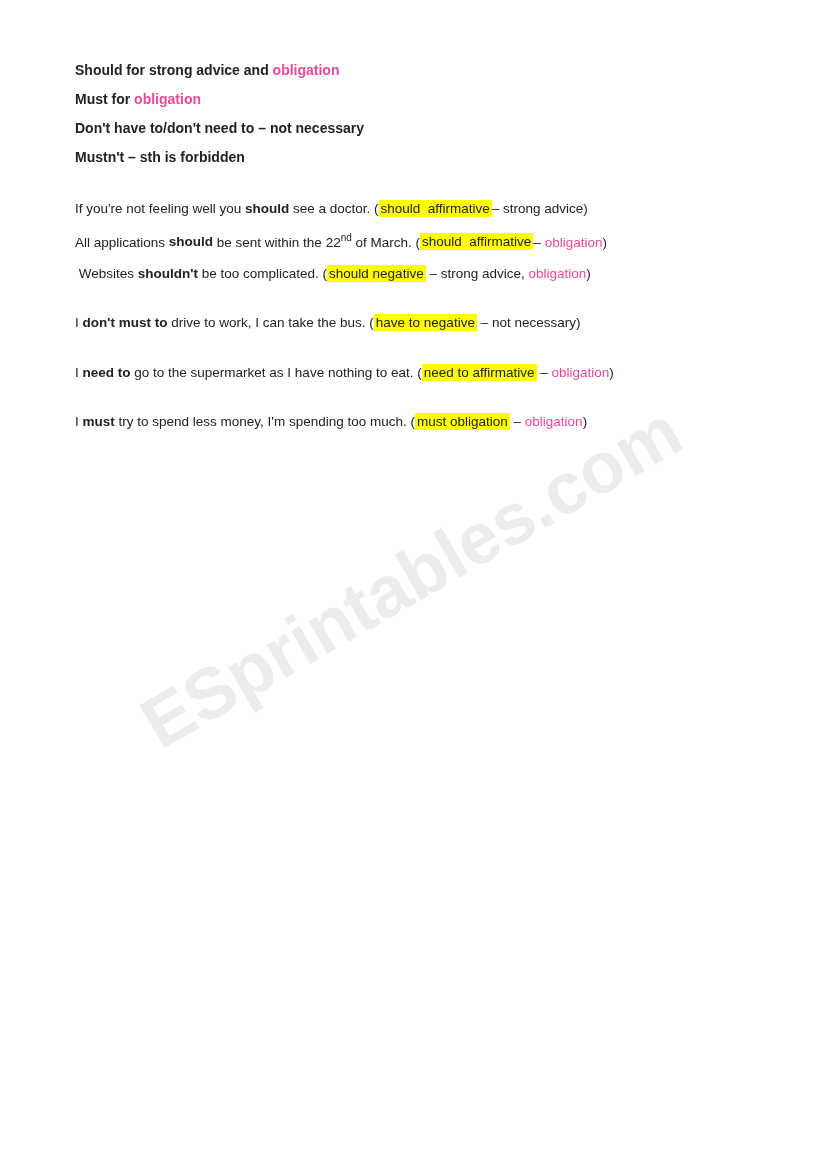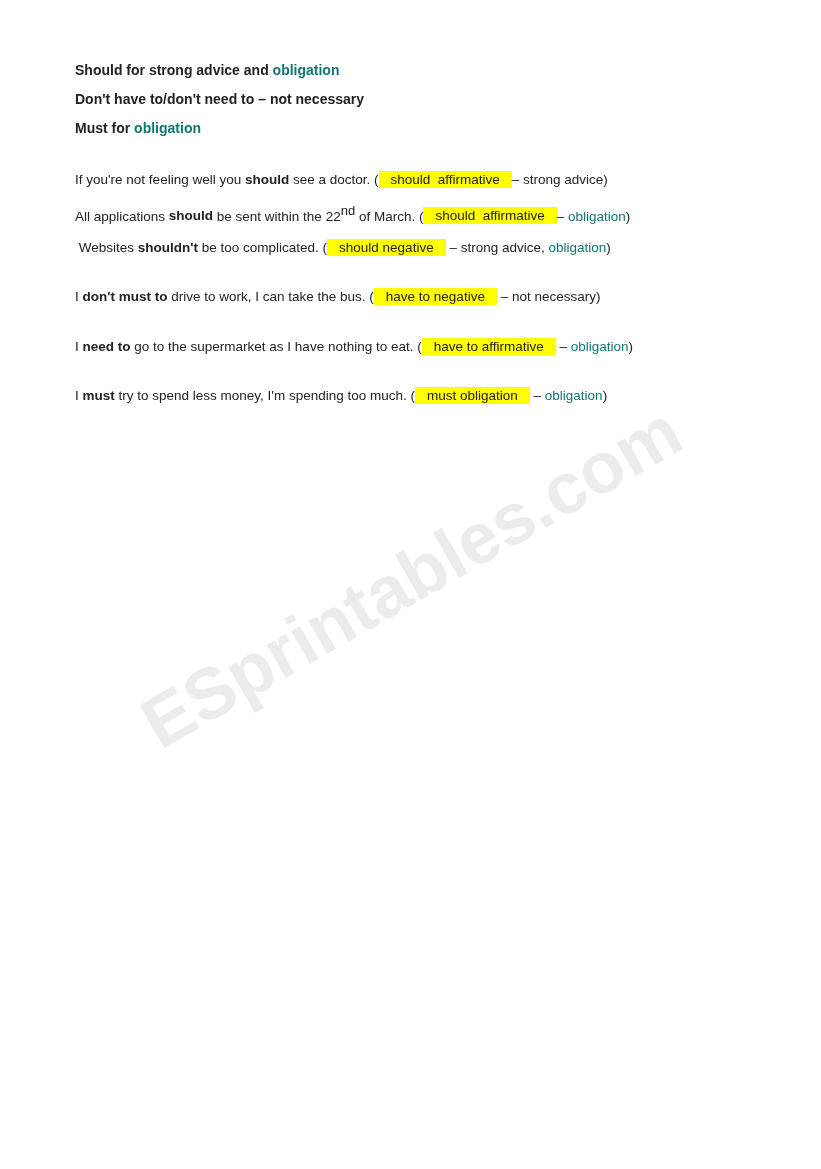--- a/index.html
+++ b/index.html
@@ -38,66 +38,69 @@
       margin-bottom: 30px;
     }
 
     .intro-line {
       font-weight: bold;
       font-size: 14px;
       margin-bottom: 8px;
       line-height: 1.5;
     }
 
-    .red { color: #0f766e; }
+    .red { color: #ec4899; }
 
     .section-block {
       margin-bottom: 28px;
     }
 
     .example-line {
       font-size: 13.5px;
       margin-bottom: 10px;
       line-height: 1.6;
     }
 
     .bold { font-weight: bold; margin-top: 20px; }
 
     .highlight-yellow {
       background-color: #ffff00;
-      padding: 1px 12px;
+      padding: 1px 2px;
     }
 
     .highlight-green {
       background-color: #00cc00;
       color: #000;
       padding: 1px 2px;
     }
 
     sup {
-      font-size: 13px;
+      font-size: 10px;
       vertical-align: super;
     }
   </style>
 </head>
 <body>
 
 <div class="watermark">ESprintables.com</div>
 
 <div class="content">
 
   <div class="intro-section">
     <div class="intro-line">
       Should for strong advice and <span class="red">obligation</span>
     </div>
     <div class="intro-line">
+      Must for <span class="red">obligation</span>
+    </div>
+    <div class="intro-line">
       Don't have to/don't need to – not necessary
     </div>
     <div class="intro-line">
-      Must for <span class="red">obligation</span>
+      Mustn't – sth is forbidden
     </div>
   </div>
 
   <div class="section-block">
     <div class="example-line">
       If you're not feeling well you <span class="bold">should</span> see a doctor. (<span class="highlight-yellow">should&nbsp; affirmative</span>– strong advice)
     </div>
     <div class="example-line">
       All applications <span class="bold">should</span> be sent within the 22<sup>nd</sup> of March. (<span class="highlight-yellow">should&nbsp; affirmative</span>– <span class="red">obligation</span>)
     </div>
@@ -107,21 +110,21 @@
   </div>
 
   <div class="section-block">
     <div class="example-line">
       I <span class="bold">don't must to</span> drive to work, I can take the bus. (<span class="highlight-yellow">have to negative</span> – not necessary)
     </div>
   </div>
 
   <div class="section-block">
     <div class="example-line">
-      I <span class="bold">need to</span> go to the supermarket as I have nothing to eat. (<span class="highlight-yellow">have to affirmative</span> – <span class="red">obligation</span>)
+      I <span class="bold">need to</span> go to the supermarket as I have nothing to eat. (<span class="highlight-yellow">need to affirmative</span> – <span class="red">obligation</span>)
     </div>
   </div>
 
   <div class="section-block">
     <div class="example-line">
       I <span class="bold">must</span> try to spend less money, I'm spending too much. (<span class="highlight-yellow">must obligation</span> – <span class="red">obligation</span>)
     </div>
   </div>
 
 </div>

